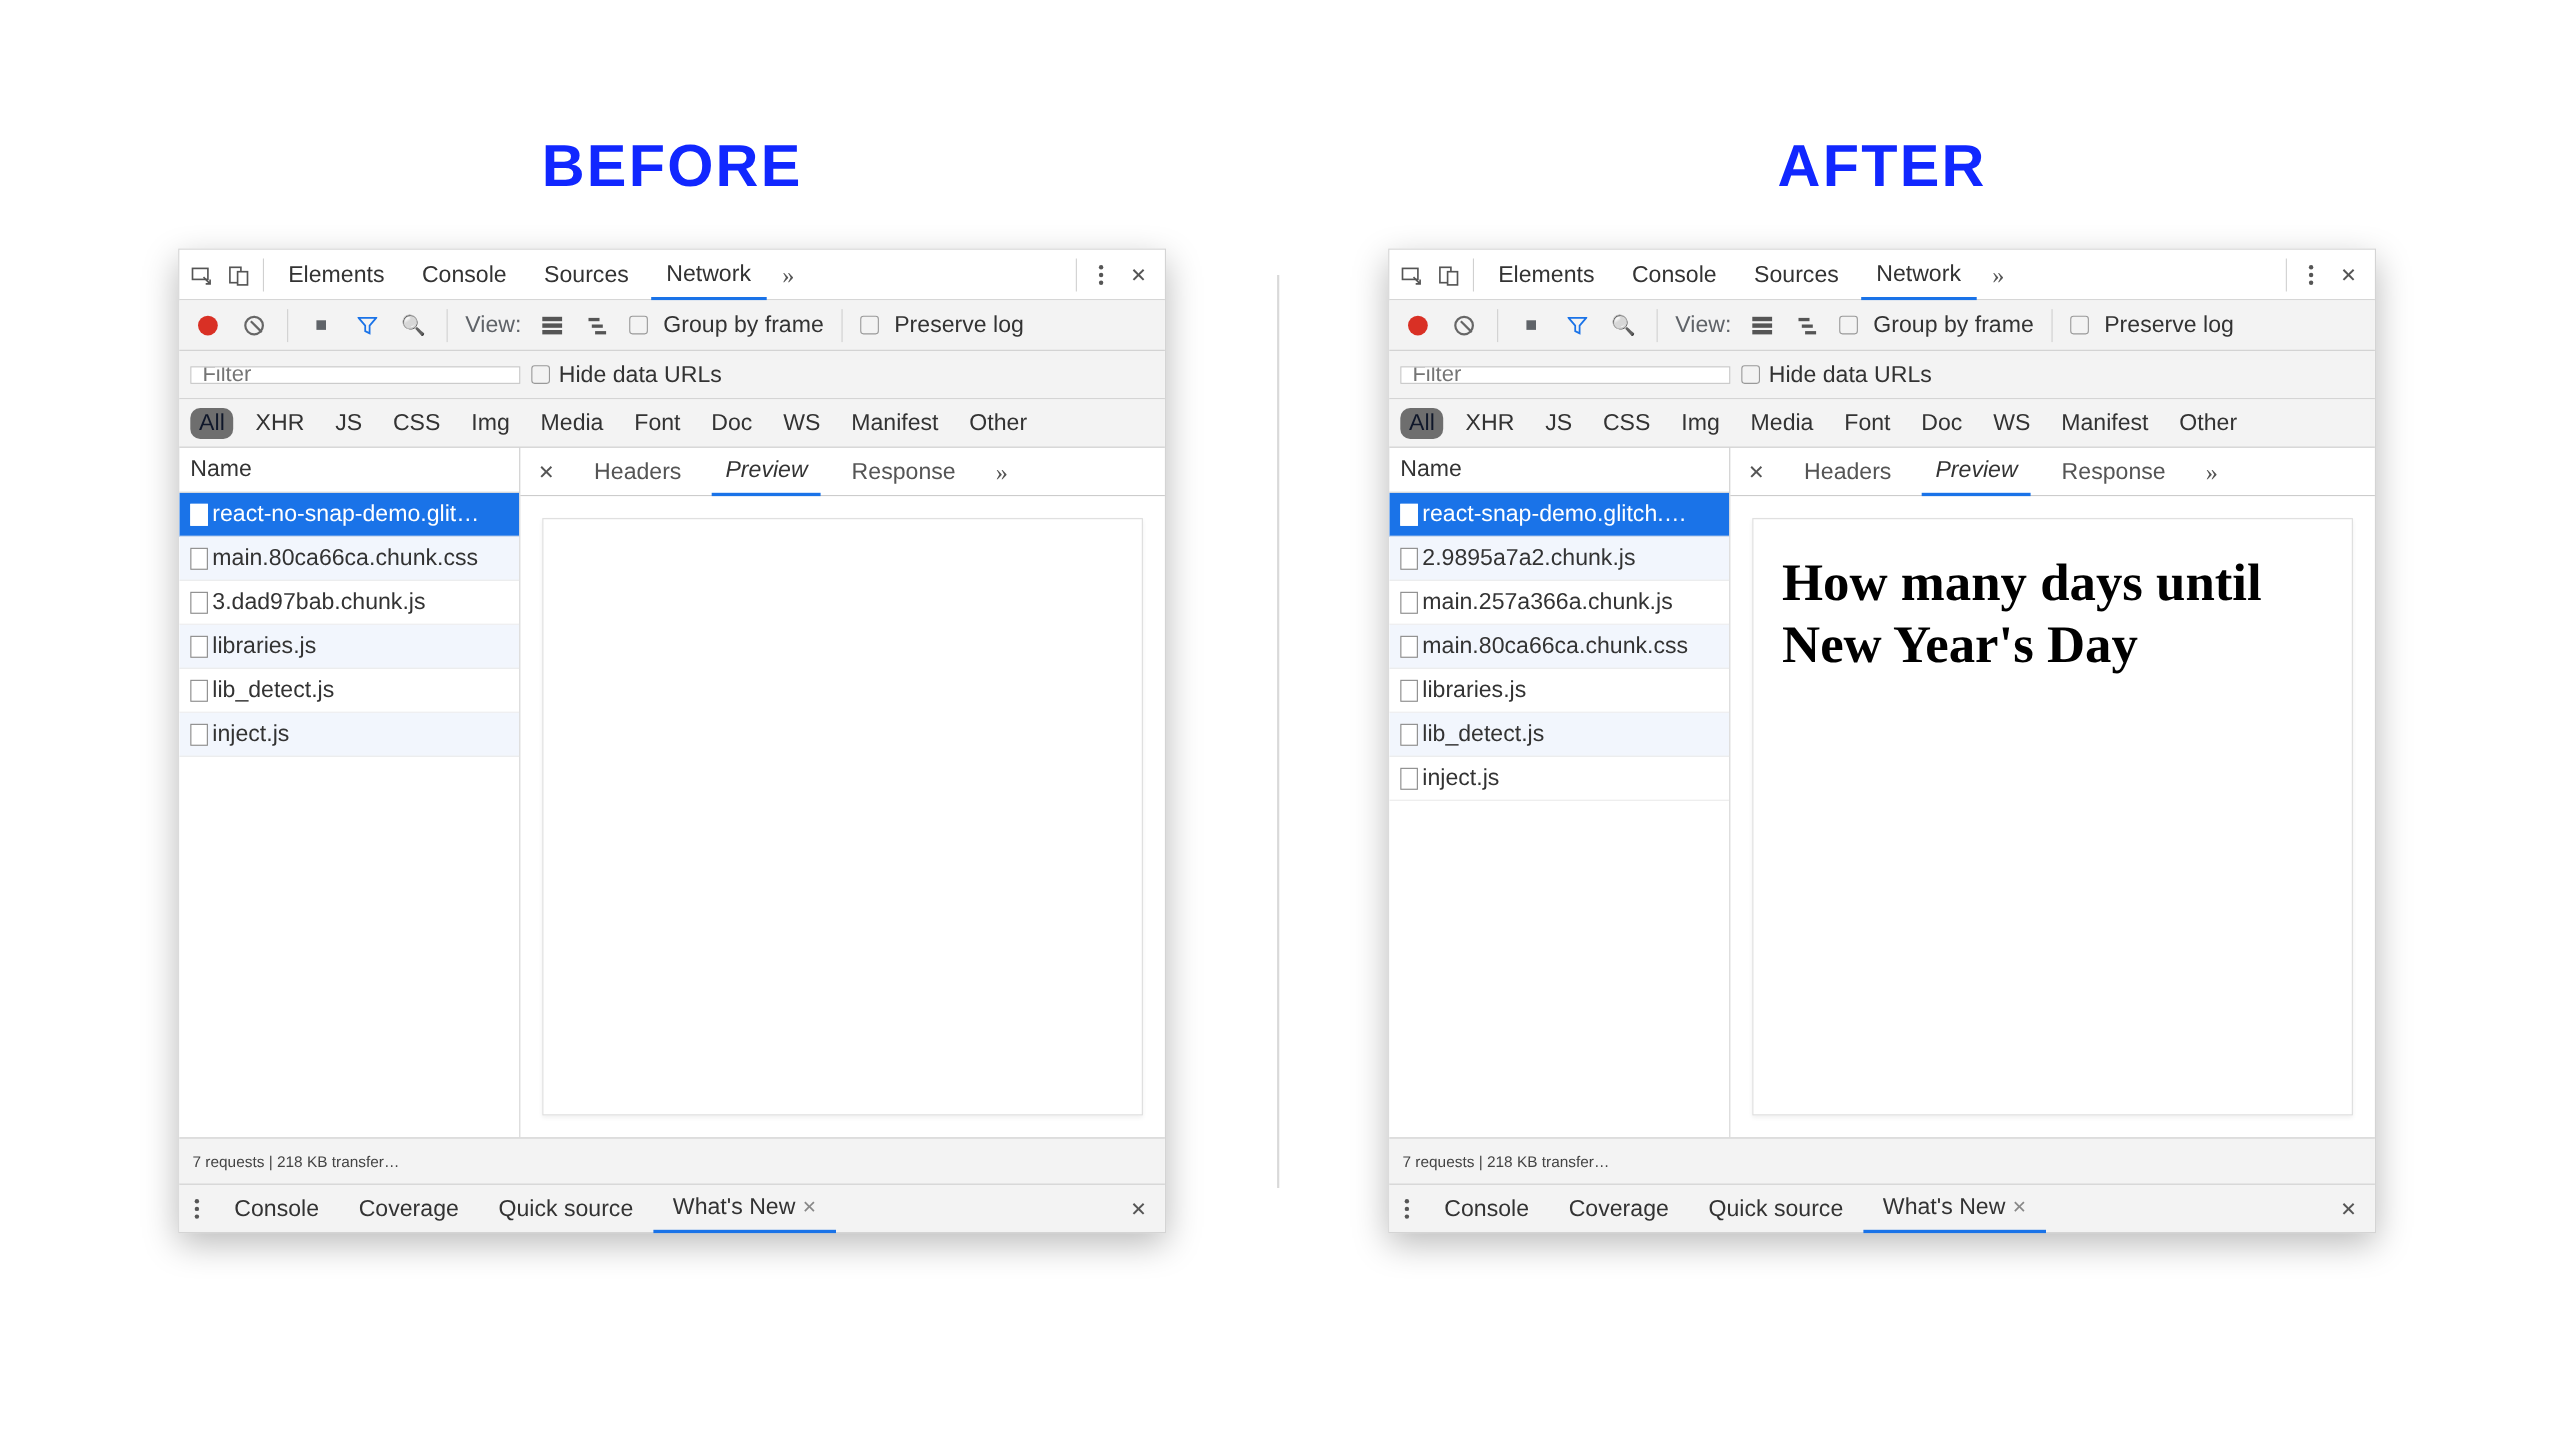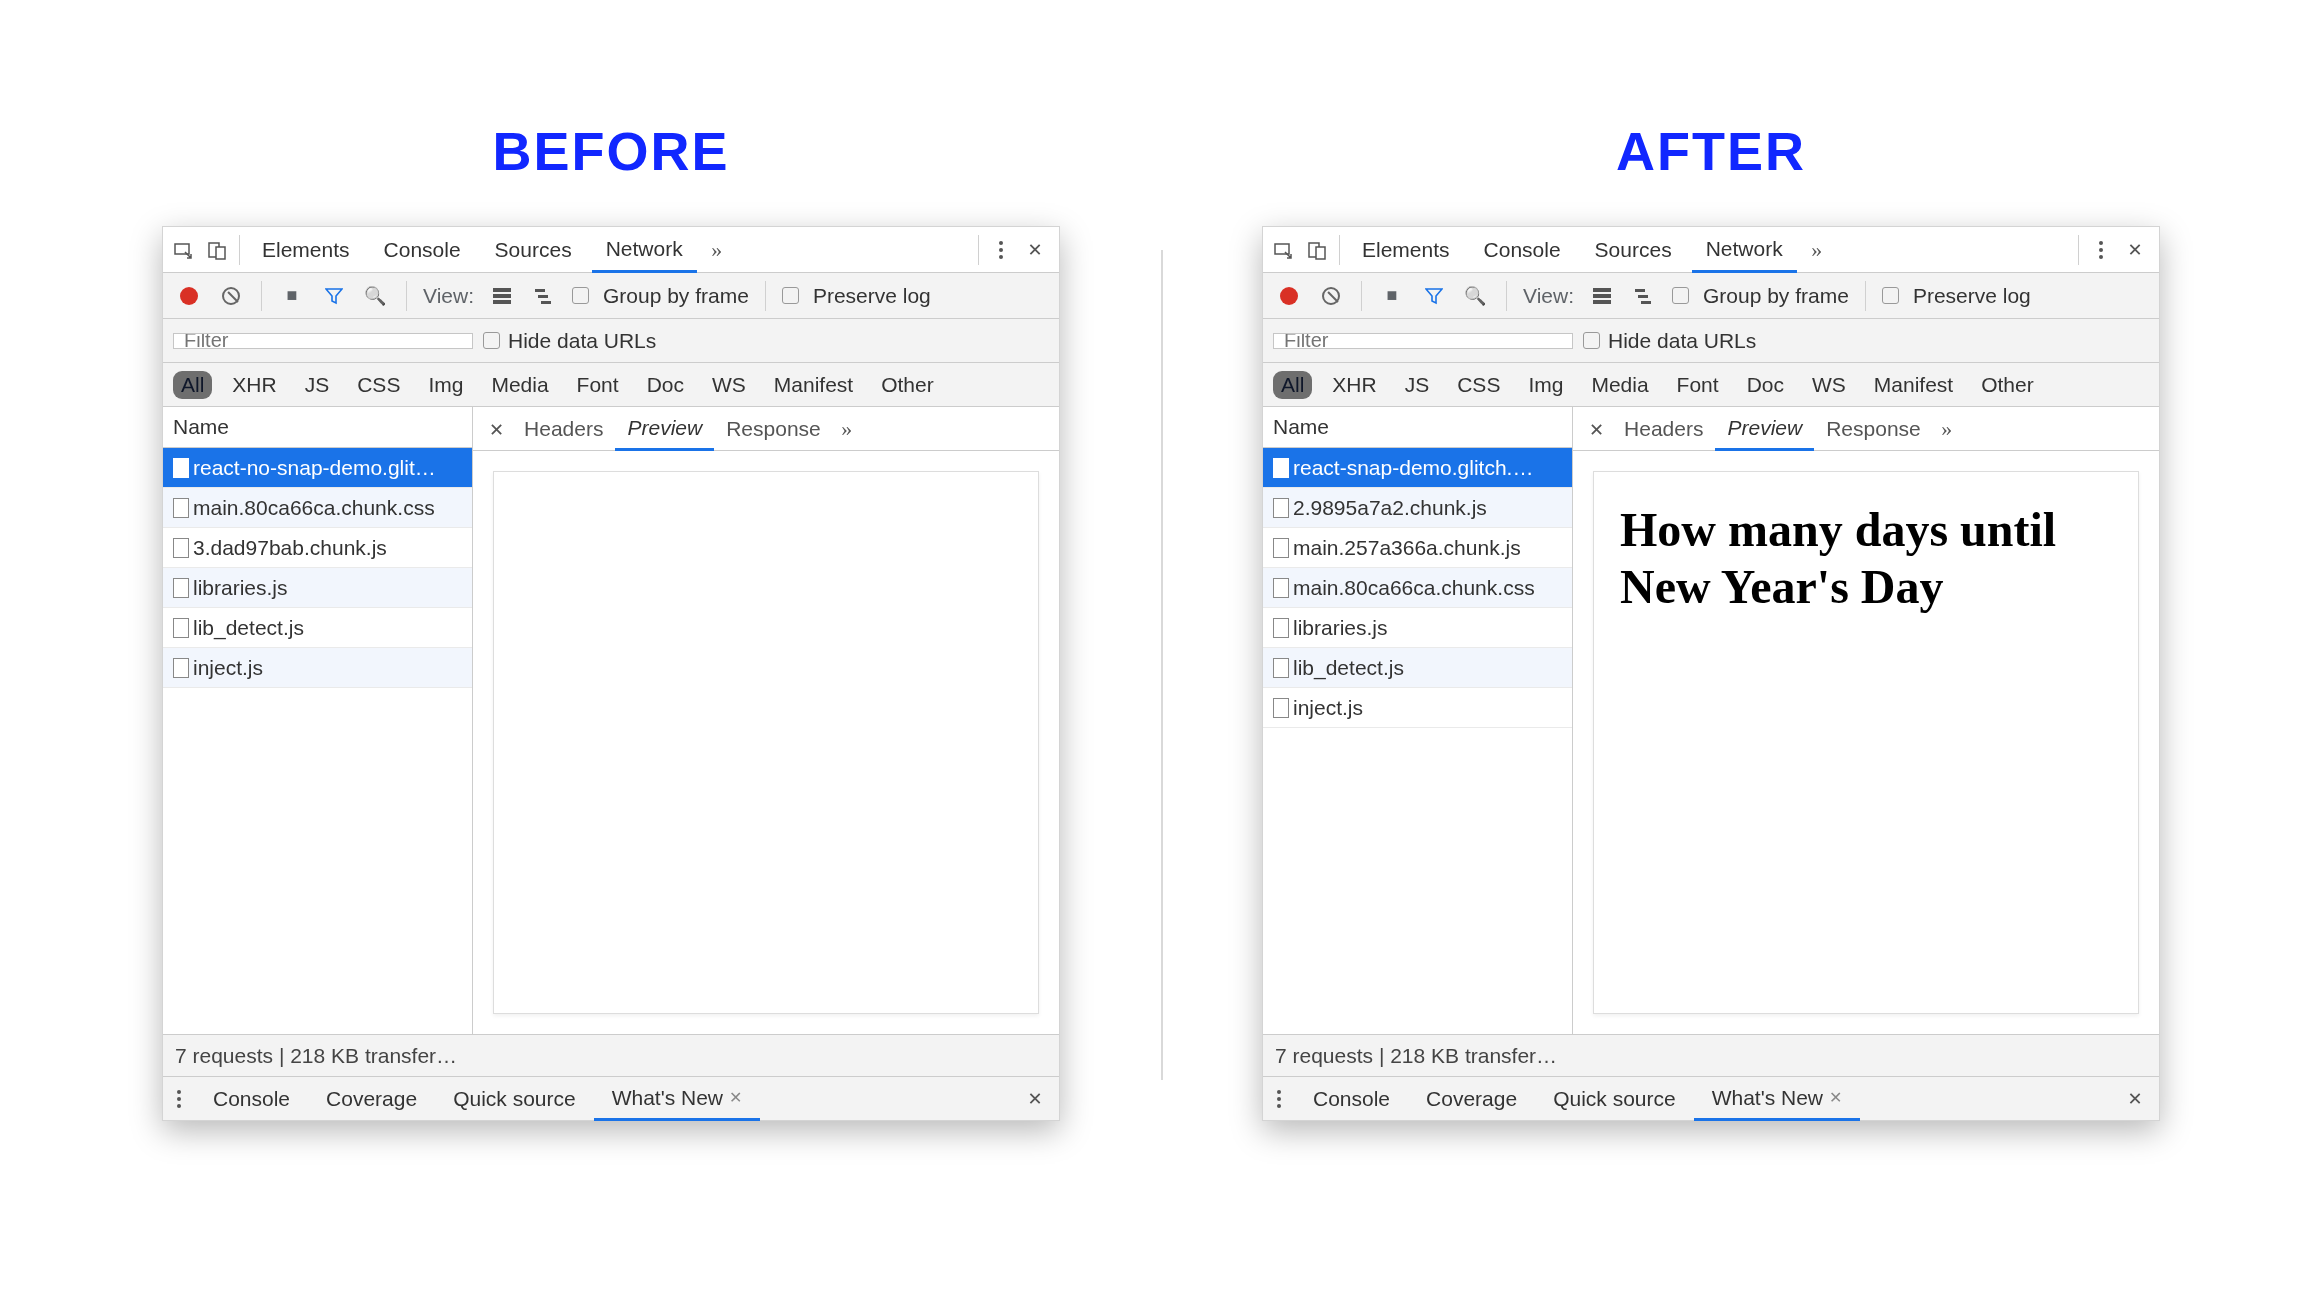--- a/index.html
+++ b/index.html
@@ -109,31 +109,31 @@
   .reqlist{ width:310px; border-right:1px solid #cccccc; display:flex; flex-direction:column;}
   .reqlist-header{ border-bottom:1px solid #cccccc; padding:8px 10px; font-size:21px;}
   .reqrows{ flex:1; background:#fff; overflow:hidden;}
   .reqrow{ display:flex; align-items:center; gap:4px; height:40px; padding:0 10px; font-size:21px; border-bottom:1px solid #eaeaea; white-space:nowrap; overflow:hidden; text-overflow:ellipsis;}
   .reqrow:nth-child(even){ background:#f2f6fd;}
   .reqrow.selected{ background:#1a73e8; color:#fff;}
   .doc-icon{ width:16px;height:20px;border:1.5px solid #888; background:#fff;}
   .reqrow.selected .doc-icon{ border-color:#fff;}
 
   .detail{ flex:1; display:flex; flex-direction:column;}
-  .detail-tabs{ display:flex; align-items:center; height:44px; border-bottom:1px solid #cccccc; padding:0 8px; gap:0;}
+  .detail-tabs{ display:flex; align-items:center; height:44px; border-bottom:1px solid #cccccc; padding:0 8px; gap:16px;}
   .detail-tabs .dtab{ padding:0 12px; height:44px; display:flex; align-items:center; cursor:pointer; font-size:21px; color:#555;}
   .detail-tabs .dtab.active{ border-bottom:3px solid #1a73e8; color:#333; margin-bottom:-1px;font-style:italic;}
   .detail-tabs .dclose::before{content:"✕"; font-size:18px; color:#555; padding:0 8px;}
   .preview-area{ flex:1; padding:20px;}
   .preview-frame{ width:100%; height:100%; border:1px solid #ddd; background:#fff; box-shadow:0 2px 4px rgba(0,0,0,0.06); padding:30px 26px;}
   .preview-frame h1{ font-family: "Times New Roman", serif; font-size:48px; font-weight:700; line-height:1.18; color:#000; margin-bottom:32px;}
   .preview-frame .count{ font-family: "Times New Roman", serif; font-size:38px; font-weight:700; color:#000;}
 
   
-  .status{ height:42px; background:#f3f3f3; border-top:1px solid #cccccc; display:flex; align-items:center; padding:0 12px; font-size:21px; color:#444;}
+  .status{ height:42px; background:#f3f3f3; border-top:1px solid #cccccc; display:flex; align-items:center; padding:0 12px; font-size:14px; color:#444;}
   .drawer{ height:44px; background:#f3f3f3; border-top:1px solid #cccccc; display:flex; align-items:center; gap:0;}
   .drawer .kebab2{ display:flex; flex-direction:column; gap:3px; padding:0 14px 0 14px;}
   .drawer .kebab2 span{ width:4px;height:4px;background:#555;border-radius:50%;}
   .drawer .dtab2{ padding:0 18px; height:44px; display:flex; align-items:center; font-size:21px; cursor:pointer;}
   .drawer .dtab2.active{ border-bottom:3px solid #1a73e8; margin-bottom:-1px;}
   .drawer .dtab2 .tiny-x{ margin-left:6px; color:#888; font-size:16px;}
 
   .rowtxt{ overflow:hidden; text-overflow:ellipsis; white-space:nowrap;}
 </style>
 </head>

